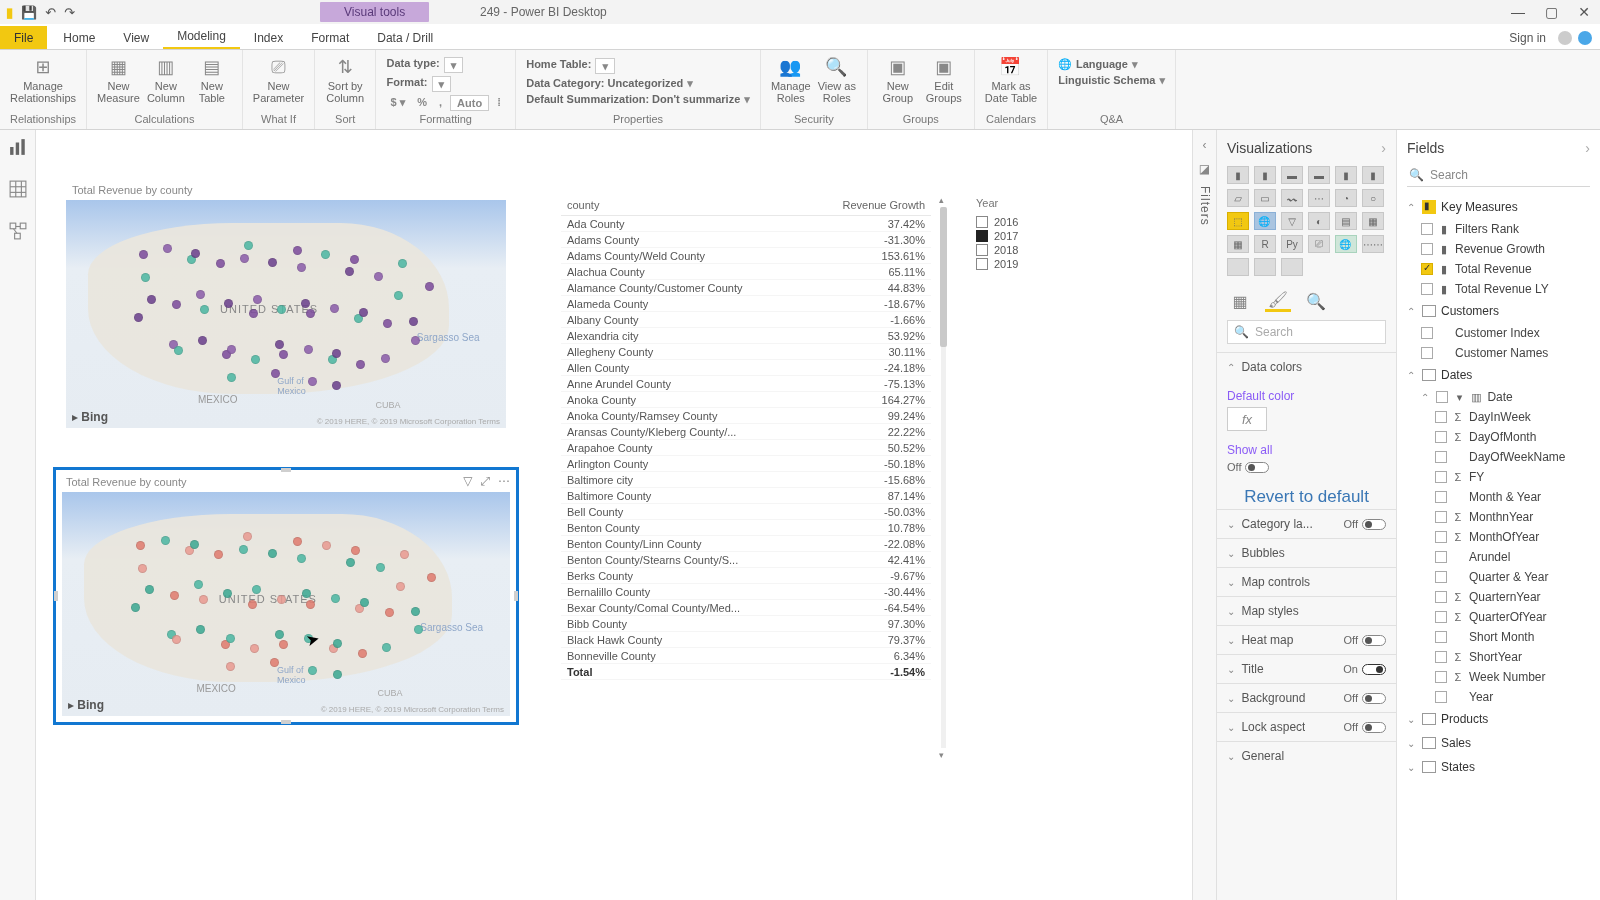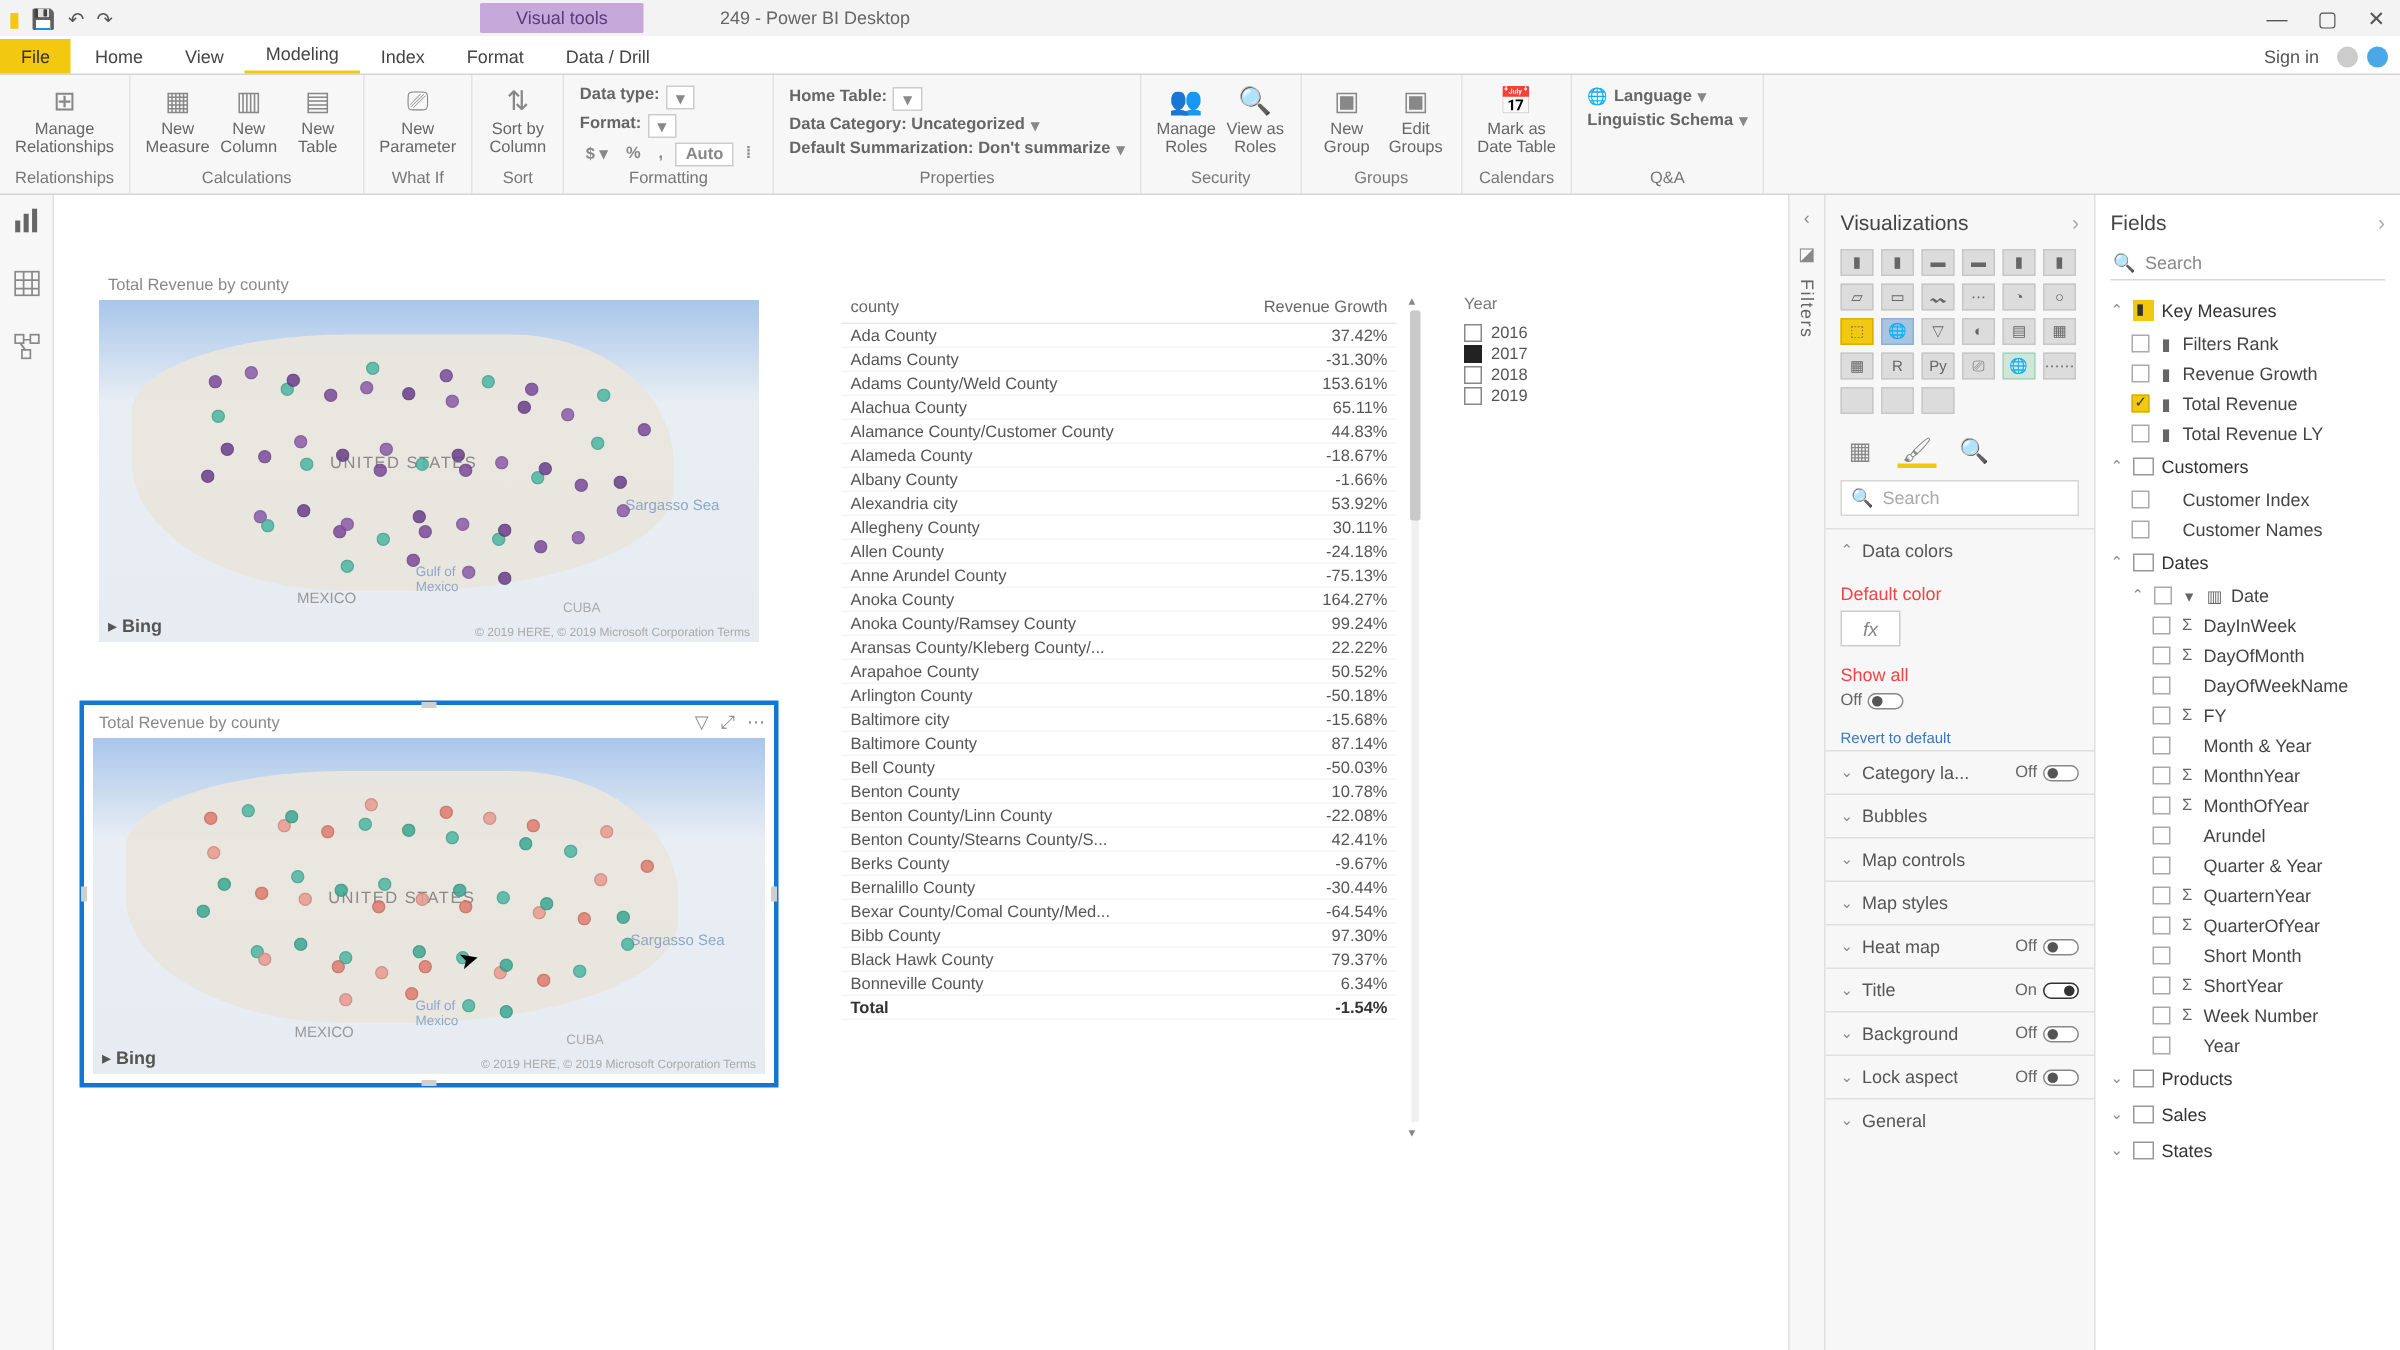--- a/index.html
+++ b/index.html
@@ -103,23 +103,23 @@
 .format-section { border-top: 1px solid #e0e0e0; padding: 7px 10px; display: flex; align-items: center; justify-content: space-between; font-size: 12px; color: #555; cursor: pointer; }
 .format-section .caret { color: #888; margin-right: 4px; font-size: 10px; }
 .format-section .left { display: flex; align-items: center; gap: 2px; white-space: nowrap; overflow: hidden; text-overflow: ellipsis; }
 .toggle { display: flex; align-items: center; gap: 4px; font-size: 11px; color: #666; }
 .toggle .sw { width: 24px; height: 11px; border: 1px solid #888; border-radius: 6px; position: relative; background: #fff; }
 .toggle .sw::after { content: ""; position: absolute; top: 1px; width: 7px; height: 7px; background: #555; border-radius: 50%; }
 .toggle.off .sw::after { left: 2px; }
 .toggle.on .sw::after { right: 2px; background: #333; }
 .toggle.on .sw { border-color: #333; }
 .format-body { padding: 4px 10px 8px; font-size: 12px; color: #555; }
-.format-body .lbl { color: #ef4444; padding: 4px 0; }
+.format-body .lbl { color: #8b5cf6; padding: 4px 0; }
 .color-swatch { width: 40px; height: 24px; border: 1px solid #ccc; background: #fff; display: flex; align-items: center; justify-content: center; font-style: italic; color: #888; font-size: 13px; }
-.revert-link { text-align: left; color: #3a77b5; font-size: 10px; padding: 6px 10px 2px; cursor: pointer; }
+.revert-link { text-align: center; color: #3a77b5; font-size: 17px; padding: 6px 10px 2px; cursor: pointer; }
 
 
 .fields-pane { position: absolute; right: 0; top: 130px; width: 204px; background: #fff; border-left: 1px solid #e0e0e0; height: calc(100% - 130px); display: flex; flex-direction: column; overflow-y: auto; overflow-x: hidden; }
 .fields-pane .pane-header { border-bottom: none; }
 .fields-search { margin: 0 10px 8px; display: flex; align-items: center; gap: 6px; border-bottom: 1px solid #d6d6d6; padding: 4px 2px; font-size: 12px; color: #888; }
 .field-table { display: flex; align-items: center; gap: 5px; padding: 5px 10px; font-size: 12px; color: #333; cursor: pointer; }
 .field-table .caret { color: #888; font-size: 10px; width: 10px; display: inline-block; }
 .field-table .ticon { width: 14px; height: 12px; border: 1px solid #999; position: relative; }
 .field-item { display: flex; align-items: center; gap: 5px; padding: 3px 10px 3px 24px; font-size: 12px; color: #444; cursor: pointer; }
 .field-item .cb { width: 12px; height: 12px; border: 1px solid #aaa; background: #fff; }

